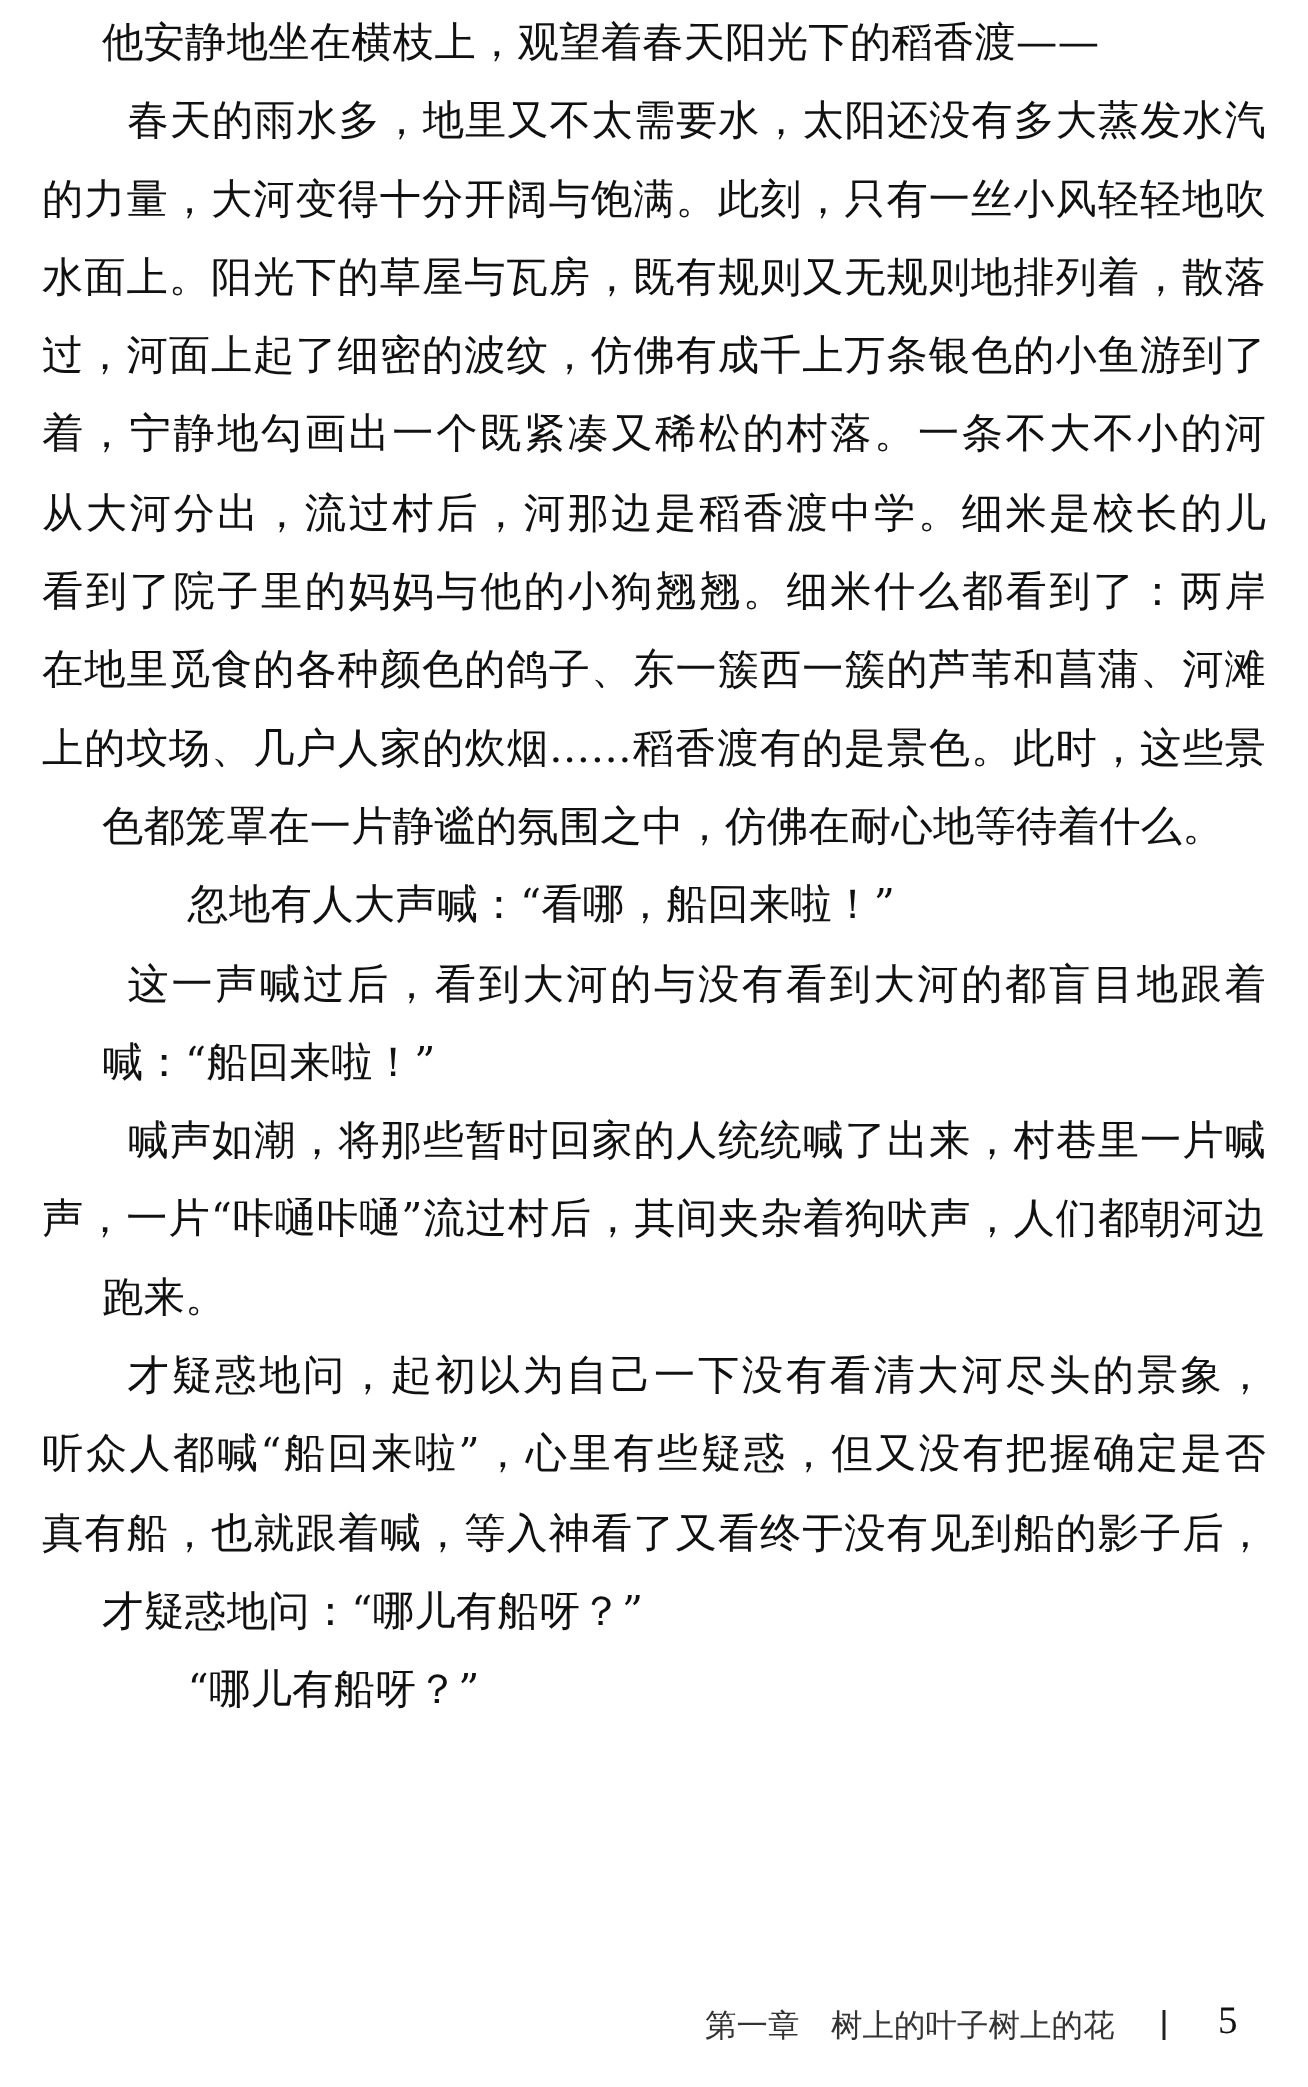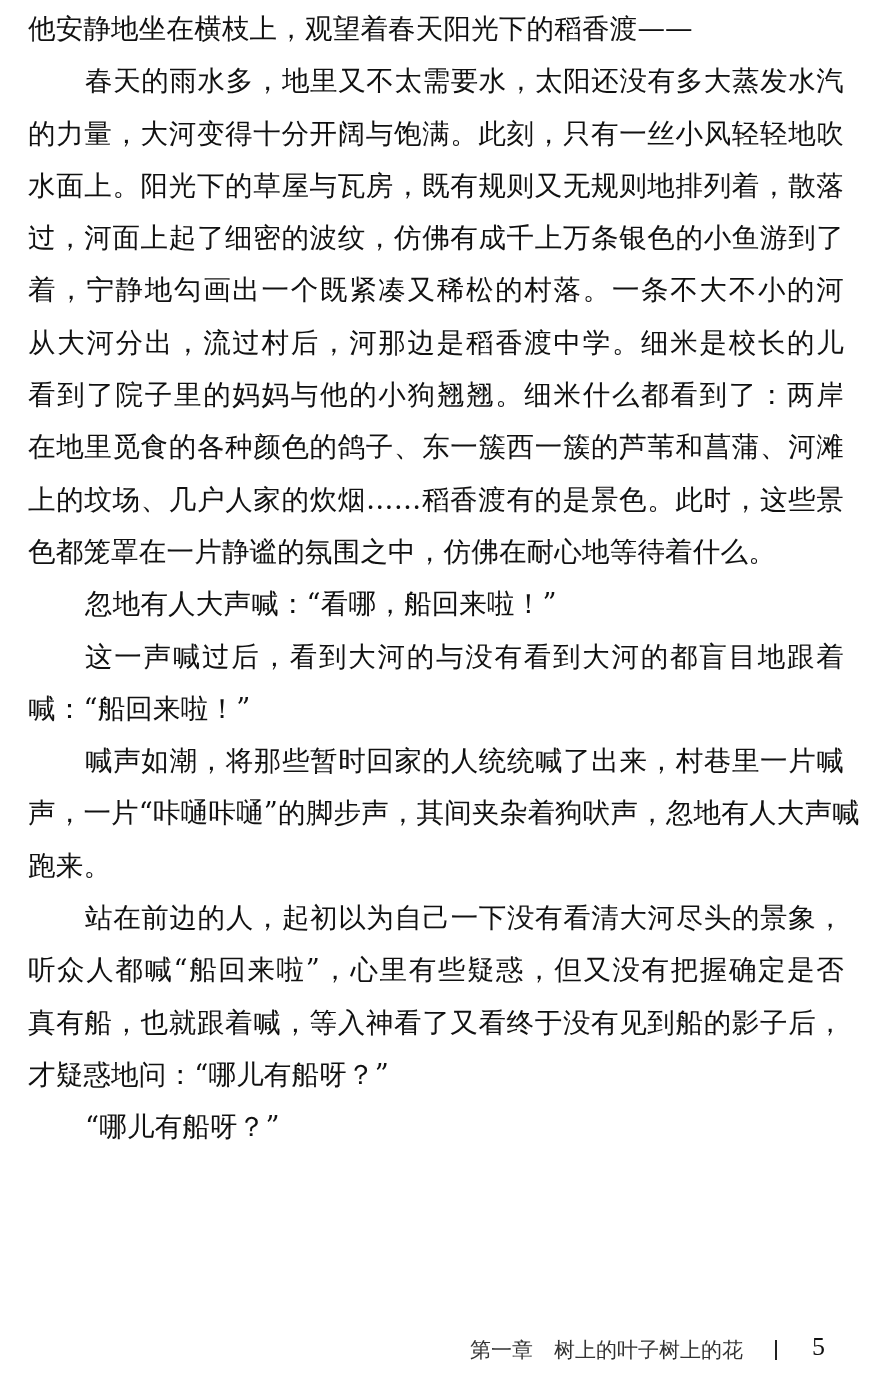--- a/index.html
+++ b/index.html
@@ -25,20 +25,21 @@
       height: 52.3px;
       line-height: 52.3px;
       font-size: 27.5px;
       white-space: nowrap;
       letter-spacing: 0.2px;
       text-align: justify;
       text-align-last: justify;
     }
     .line.short {
       text-align-last: left;
+      margin-left: 40px;
     }
     .line.indent {
       padding-left: 57px;
     }
     .page-footer {
       position: absolute;
       top: 1330px;
       left: 0;
       width: 872px;
       height: 40px;
@@ -81,23 +82,23 @@
   <div class="line">着，宁静地勾画出一个既紧凑又稀松的村落。一条不大不小的河</div>
   <div class="line">从大河分出，流过村后，河那边是稻香渡中学。细米是校长的儿</div>
   <div class="line">看到了院子里的妈妈与他的小狗翘翘。细米什么都看到了：两岸</div>
   <div class="line">在地里觅食的各种颜色的鸽子、东一簇西一簇的芦苇和菖蒲、河滩</div>
   <div class="line">上的坟场、几户人家的炊烟……稻香渡有的是景色。此时，这些景</div>
   <div class="line short">色都笼罩在一片静谧的氛围之中，仿佛在耐心地等待着什么。</div>
   <div class="line indent short">忽地有人大声喊：“看哪，船回来啦！”</div>
   <div class="line indent">这一声喊过后，看到大河的与没有看到大河的都盲目地跟着</div>
   <div class="line short">喊：“船回来啦！”</div>
   <div class="line indent">喊声如潮，将那些暂时回家的人统统喊了出来，村巷里一片喊</div>
-  <div class="line">声，一片“咔嗵咔嗵”的脚步声，其间夹杂着狗吠声，忽地有人大声喊</div>
+  <div class="line">声，一片“咔嗵咔嗵”流过村后，其间夹杂着狗吠声，人们都朝河边</div>
   <div class="line short">跑来。</div>
-  <div class="line indent">站在前边的人，起初以为自己一下没有看清大河尽头的景象，</div>
+  <div class="line indent">才疑惑地问，起初以为自己一下没有看清大河尽头的景象，</div>
   <div class="line">听众人都喊“船回来啦”，心里有些疑惑，但又没有把握确定是否</div>
   <div class="line">真有船，也就跟着喊，等入神看了又看终于没有见到船的影子后，</div>
   <div class="line short">才疑惑地问：“哪儿有船呀？”</div>
   <div class="line indent short">“哪儿有船呀？”</div>
 </div>
 
 <div class="page-footer">
   <span class="footer-chapter">第一章　树上的叶子树上的花</span>
   <span class="footer-divider"></span>
   <span class="footer-page">5</span>

